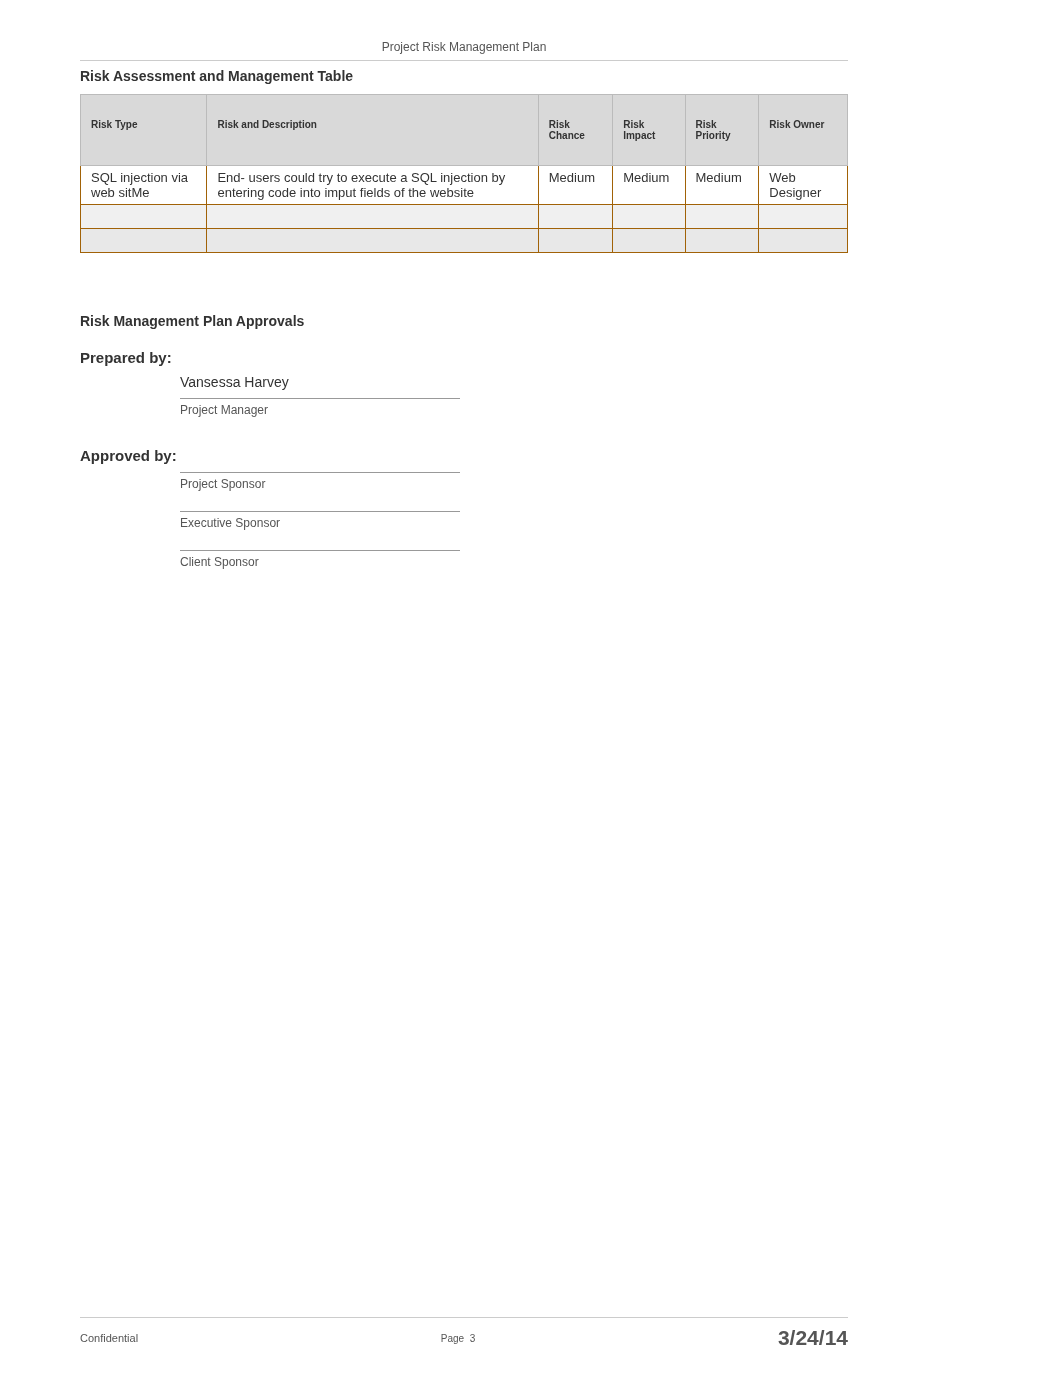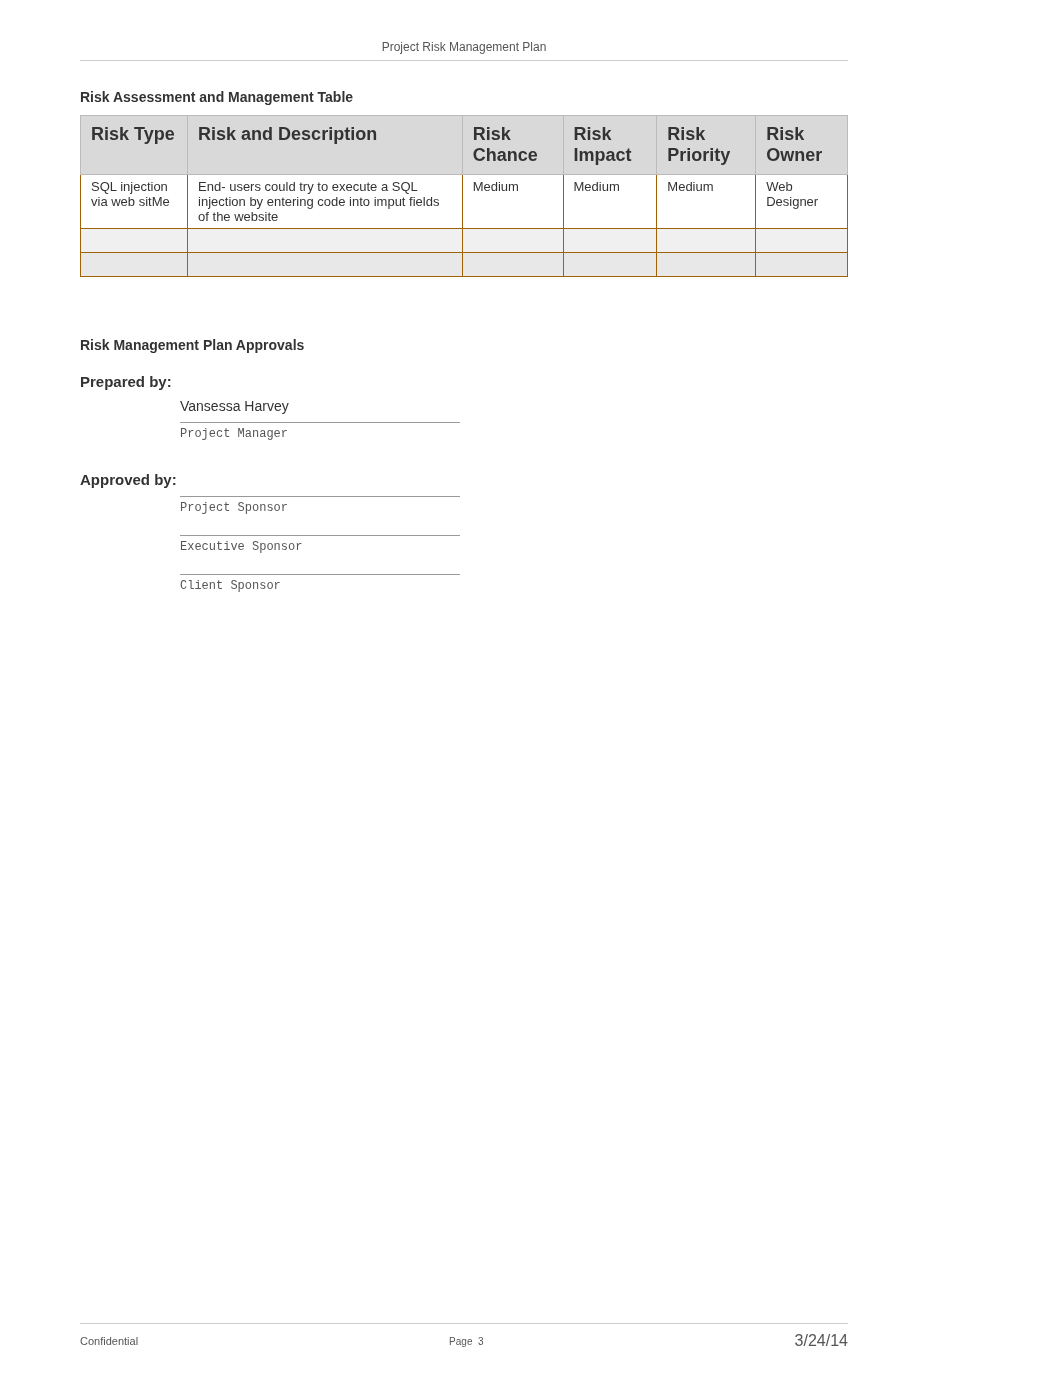--- a/index.html
+++ b/index.html
@@ -32,36 +32,36 @@
       color: #555;
       margin-bottom: 6px;
       padding-bottom: 6px;
       border-bottom: 1px solid #ccc;
     }
 
     .section-title {
       font-size: 14px;
       font-weight: bold;
       color: #333;
-      margin-top: 28px;
+      margin-top: 7px;
       margin-bottom: 10px;
     }
 
     .risk-table {
       width: 100%;
       border-collapse: collapse;
       margin-bottom: 30px;
     }
 
     .risk-table th {
       background-color: #d9d9d9;
-      padding: 8px 10px;
+      padding: 24px 10px;
       text-align: left;
       font-weight: bold;
-      font-size: 18px;
+      font-size: 10px;
       border: 1px solid #bbb;
       vertical-align: top;
     }
 
     .risk-table td {
       padding: 4px 10px;
       border: 1px solid #a16207;
       vertical-align: top;
       font-size: 13px;
     }
@@ -118,21 +118,20 @@
     .approval-line {
       width: 280px;
       height: 1px;
       background-color: #999;
       margin-bottom: 4px;
     }
 
     .approval-role {
       font-size: 12px;
       color: #555;
-      font-family: Liberation Mono, monospace;
     }
 
     .page-footer {
       position: absolute;
       bottom: 26px;
       left: 80px;
       right: 80px;
       display: flex;
       justify-content: space-between;
       align-items: center;
@@ -140,22 +139,22 @@
       color: #555;
       border-top: 1px solid #ccc;
       padding-top: 8px;
     }
 
     .footer-page {
       font-size: 10px;
     }
 
     .footer-date {
-      font-size: 16px;
-      font-weight: normal;
+      font-size: 21px;
+      font-weight: bold;
       text-align: right;
     }
   </style>
 </head>
 <body>
 
 <div class="page-container">
 
   <div class="page-header">
     <span>Project Risk Management Plan</span>

